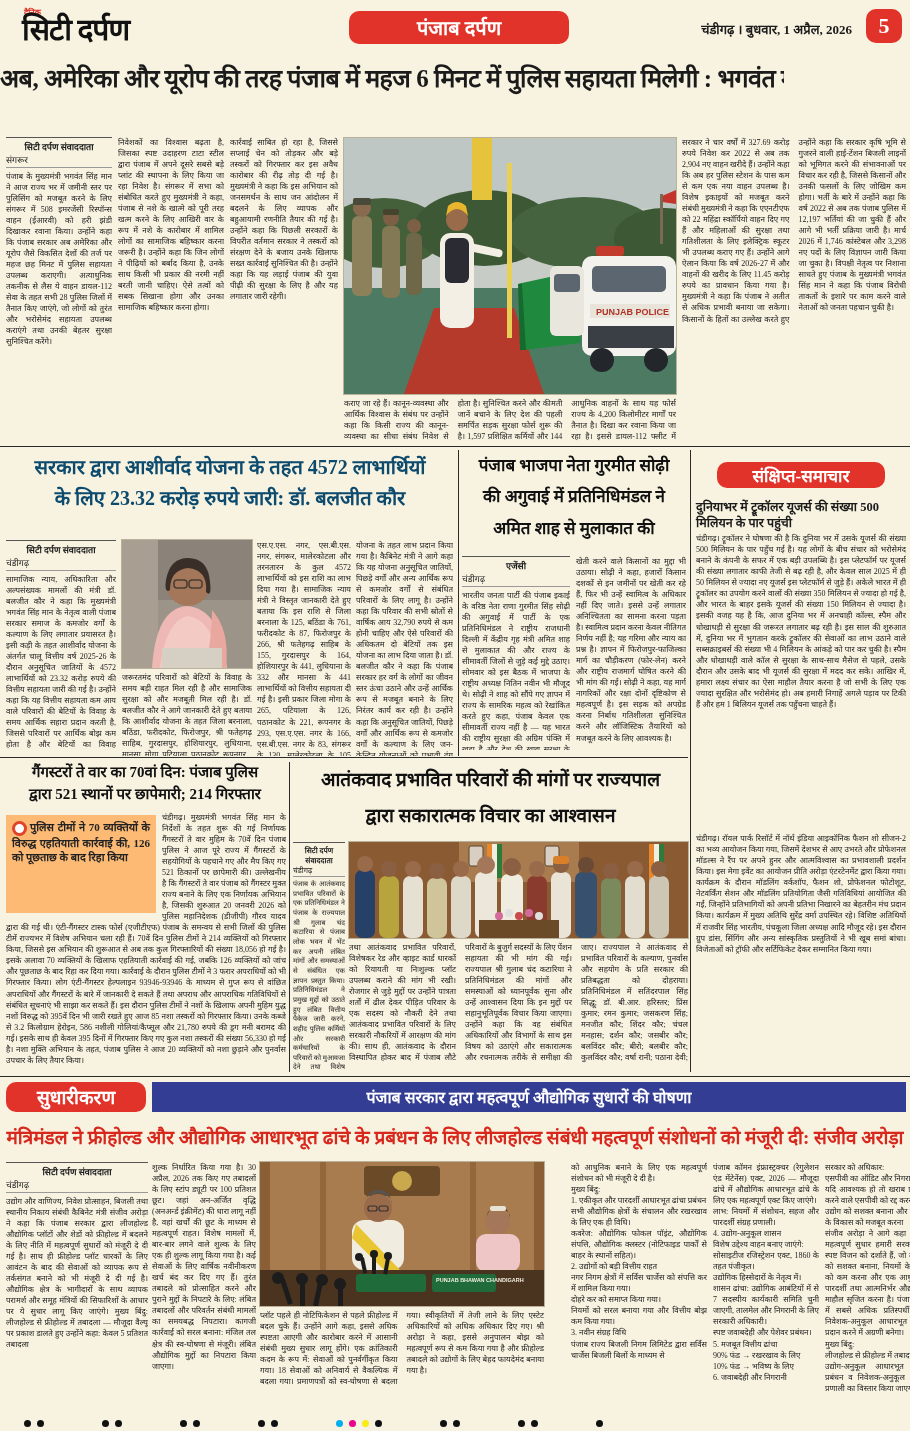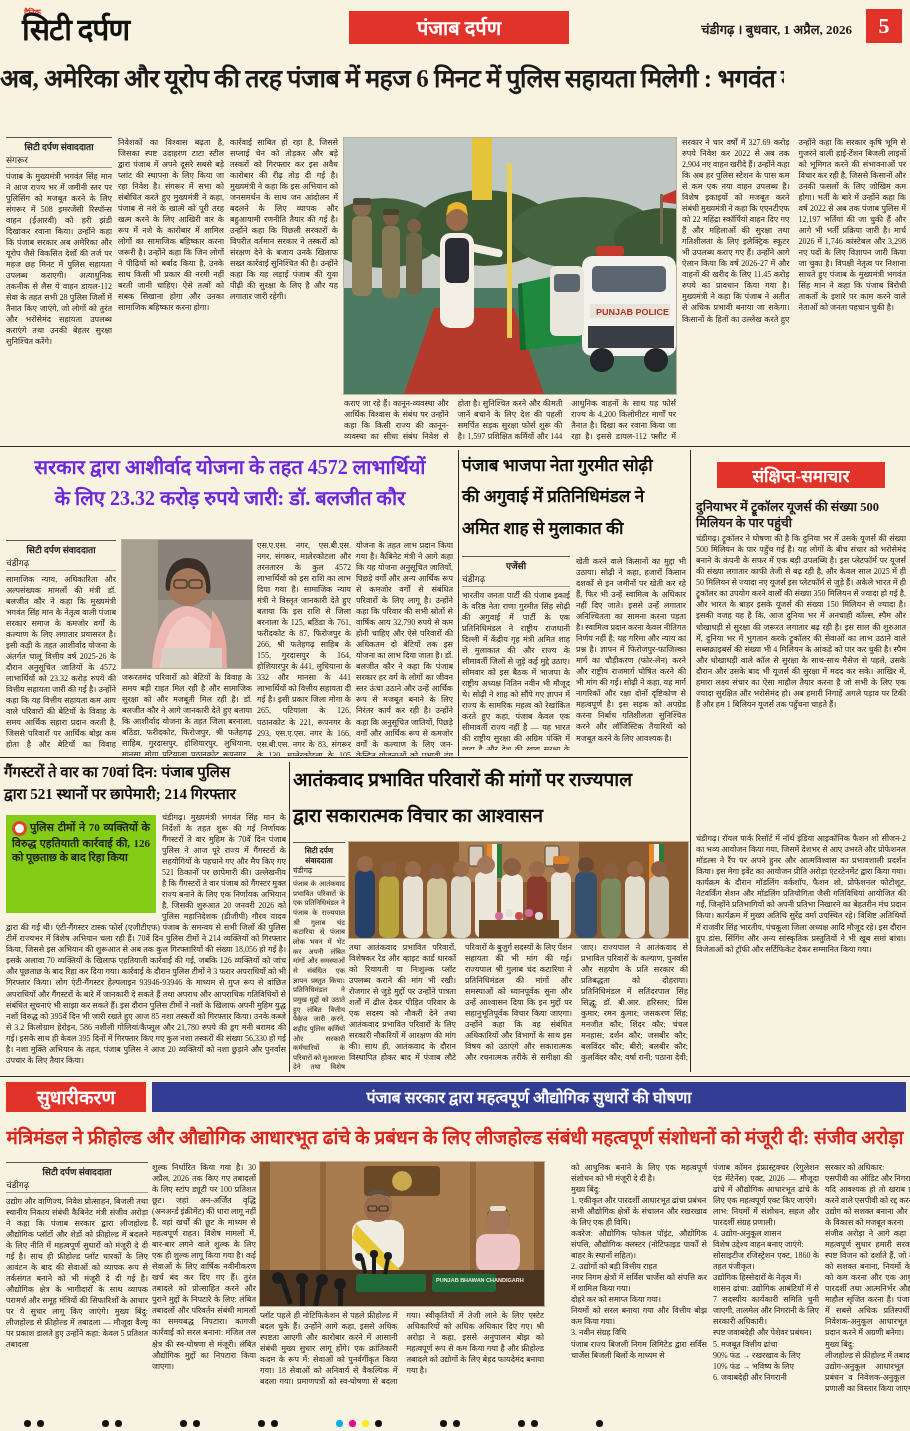--- a/index.html
+++ b/index.html
@@ -7,29 +7,29 @@
         font-family:"Liberation Serif","DejaVu Serif",serif;color:#1b1b1b;}
   .abs{position:absolute;}
   .body-txt{font-size:8px;line-height:1.38;text-align:justify;overflow:hidden;}
   .cols2{column-count:2;column-gap:9px;}
   .cols3{column-count:3;column-gap:9px;}
   .pre{white-space:pre-line;margin-left:21px;}
   .byline{font-weight:bold;font-size:9px;text-align:center;border-top:1px solid #555;padding-top:2px;}
   .place{font-size:9px;border-bottom:1px solid #999;margin-bottom:3px;padding-bottom:1px;}
   .rule-h{background:#2a2a2a;height:1px;}
   .rule-v{background:#2a2a2a;width:1px;}
-  .red-box{background:#e2332a;color:#fff;display:flex;align-items:center;justify-content:center;font-weight:bold;}
-  .headline-red{color:#6d28d9;font-weight:bold;text-align:center;white-space:pre-line;}
-  .headline-blk{color:#111;font-weight:bold;text-align:left;white-space:pre-line;}
+  .red-box{background:#e2332a;color:#fff;display:flex;align-items:center;justify-content:center;font-weight:bold;border-radius:10px;}
+  .headline-red{color:#0c4a6e;font-weight:bold;text-align:center;white-space:pre-line;}
+  .headline-blk{color:#111;font-weight:bold;text-align:center;white-space:pre-line;}
   #main-headline{font-size:25px;letter-spacing:-0.5px;white-space:nowrap;text-align:center;font-weight:bold;overflow:hidden;}
   #sub-band{background:#2ba9e0;color:#fff;font-weight:bold;font-size:15px;display:flex;align-items:center;justify-content:center;}
   #reforms-band{background:#333d93;color:#fff;font-weight:bold;font-size:16px;display:flex;align-items:center;justify-content:center;}
   #reforms-headline{color:#d8271d;font-weight:bold;font-size:19px;white-space:nowrap;text-align:center;overflow:hidden;}
   .brief-head{font-weight:bold;font-size:12.5px;line-height:1.25;margin:4px 0 2px 0;}
-  .quote-box{float:left;width:138px;height:88px;background:#84cc16;margin:3px 6px 2px 0;padding:5px 6px;
+  .quote-box{float:left;width:138px;height:88px;background:#fdba74;margin:3px 6px 2px 0;padding:5px 6px;
              font-weight:bold;font-size:11px;line-height:1.3;color:#222;}
   .quote-dot{display:inline-block;width:9px;height:9px;border:3px solid #e0442a;border-radius:50%;
              background:#fff;margin-right:3px;vertical-align:middle;}
   .dots{display:flex;align-items:center;}
   .dot{width:7px;height:7px;border-radius:50%;background:#111;margin-right:6px;}
   .dot.gap{margin-left:52px;}
   .dot.c{background:#00adee;} .dot.m{background:#ec008c;} .dot.y{background:#f7ec13;}
   svg{display:block;}
   .photo{outline:1px solid #b9b19a;}
 </style>

